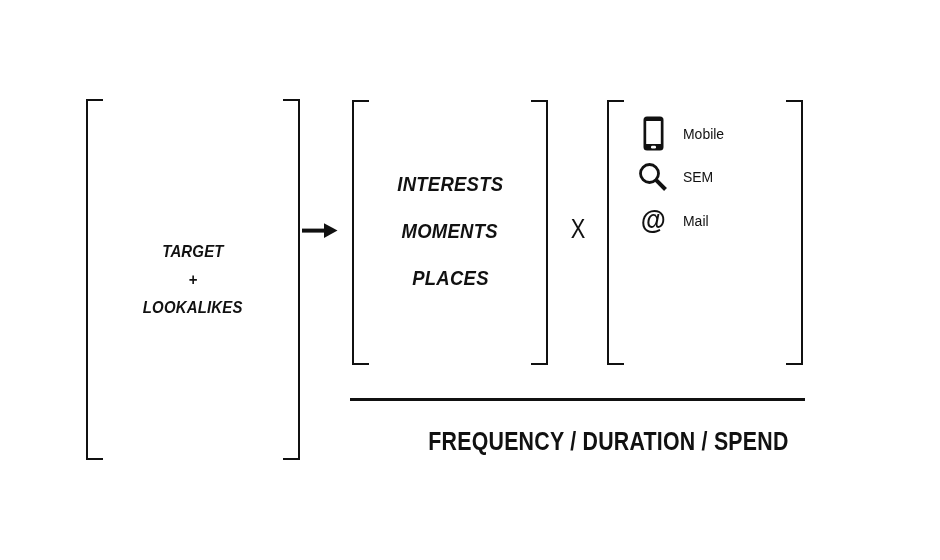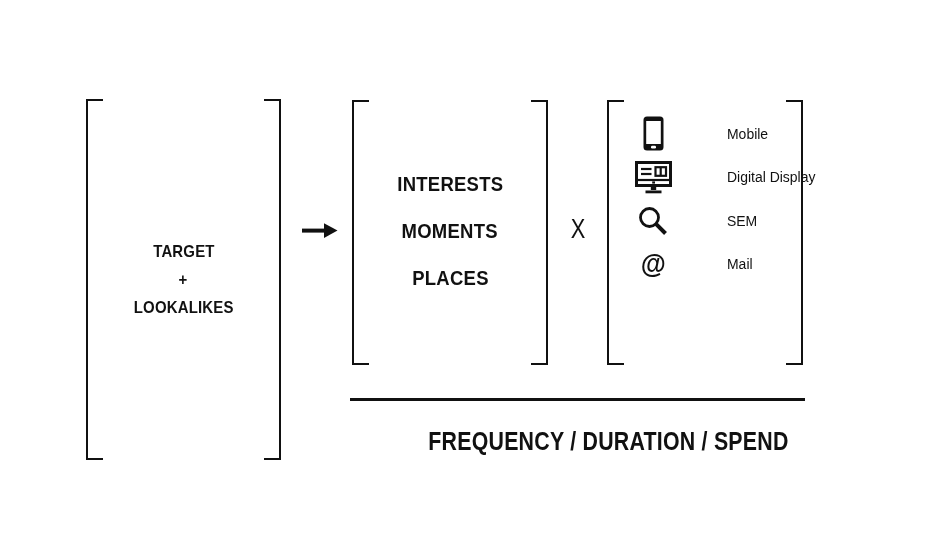--- a/index.html
+++ b/index.html
@@ -19,32 +19,33 @@
     content: "";
     position: absolute;
     top: 0; bottom: 0;
     width: 15px;
     border: 2.5px solid #111111;
     pointer-events: none;
   }
   .bracket::before { left: 0; border-right: none; }
   .bracket::after  { right: 0; border-left: none; }
 
-  .bracket-audience { left: 86px;  top: 99px;  width: 195px; height: 361px; }
+  .bracket-audience { left: 86px;  top: 99px;  width: 214px; height: 361px; }
   .bracket-context  { left: 352px; top: 100px; width: 196px; height: 265px; }
   .bracket-channels { left: 607px; top: 100px; width: 196px; height: 265px; }
 
   .stack {
     position: absolute;
     left: 0; right: 0; top: 0; bottom: 0;
     display: flex;
     flex-direction: column;
     align-items: center;
     justify-content: center;
     text-align: center;
+    font-style: italic;
   }
   .cond { transform: scaleX(0.88); transform-origin: 50% 50%; white-space: nowrap; }
 
   .audience-line {
     font-size: 17px;
     font-weight: 700;
     line-height: 28px;
     letter-spacing: 0.2px;
   }
   .context-line {
@@ -73,21 +74,20 @@
     left: 0; right: 0; top: 0; bottom: 0;
     display: flex;
     flex-direction: column;
     padding-top: 12px;
     box-sizing: border-box;
   }
   .channel-row {
     height: 43.5px;
     display: flex;
     align-items: center;
-    gap: 44px;
   }
   .channel-icon {
     width: 38px;
     margin-left: 27px;
     display: flex;
     align-items: center;
     justify-content: center;
     flex: 0 0 38px;
   }
   .channel-label {
@@ -160,36 +160,20 @@
           <svg width="21" height="35" viewBox="0 0 21 35">
             <rect x="0.5" y="0.5" width="20" height="34" rx="3.5" fill="#111111"></rect>
             <rect x="3.2" y="5" width="14.6" height="23" fill="#ffffff"></rect>
             <rect x="8" y="29.8" width="5" height="2.6" rx="1.2" fill="#ffffff"></rect>
           </svg>
         </span>
         <span class="channel-label">Mobile</span>
       </div>
 
 
-      <div class="channel-row">
-        <span class="channel-icon">
-          <svg width="37" height="33" viewBox="0 0 37 33">
-            <rect x="1.5" y="1.5" width="34" height="23" fill="none" stroke="#111111" stroke-width="3"></rect>
-            <line x1="6" y1="8" x2="16.5" y2="8" stroke="#111111" stroke-width="2.2"></line>
-            <line x1="6" y1="13" x2="16.5" y2="13" stroke="#111111" stroke-width="2.2"></line>
-            <rect x="20.5" y="6.2" width="10.5" height="8.6" fill="none" stroke="#111111" stroke-width="2.2"></rect>
-            <line x1="25.7" y1="6.2" x2="25.7" y2="14.8" stroke="#111111" stroke-width="2.2"></line>
-            <line x1="3" y1="19" x2="34" y2="19" stroke="#111111" stroke-width="2.2"></line>
-            <rect x="17.2" y="20.4" width="2.8" height="2.2" fill="#111111"></rect>
-            <rect x="15.8" y="24.5" width="5.4" height="4.5" fill="#111111"></rect>
-            <rect x="10.5" y="29.5" width="16" height="2.8" fill="#111111"></rect>
-          </svg>
-        </span>
-        <span class="channel-label">Digital Display</span>
-      </div>
 
       <div class="channel-row">
         <span class="channel-icon">
           <svg width="30" height="30" viewBox="0 0 30 30">
             <circle cx="11.5" cy="11.5" r="9" fill="none" stroke="#111111" stroke-width="2.8"></circle>
             <line x1="18.2" y1="18.2" x2="27.5" y2="27.5" stroke="#111111" stroke-width="4"></line>
           </svg>
         </span>
         <span class="channel-label">SEM</span>
       </div>

